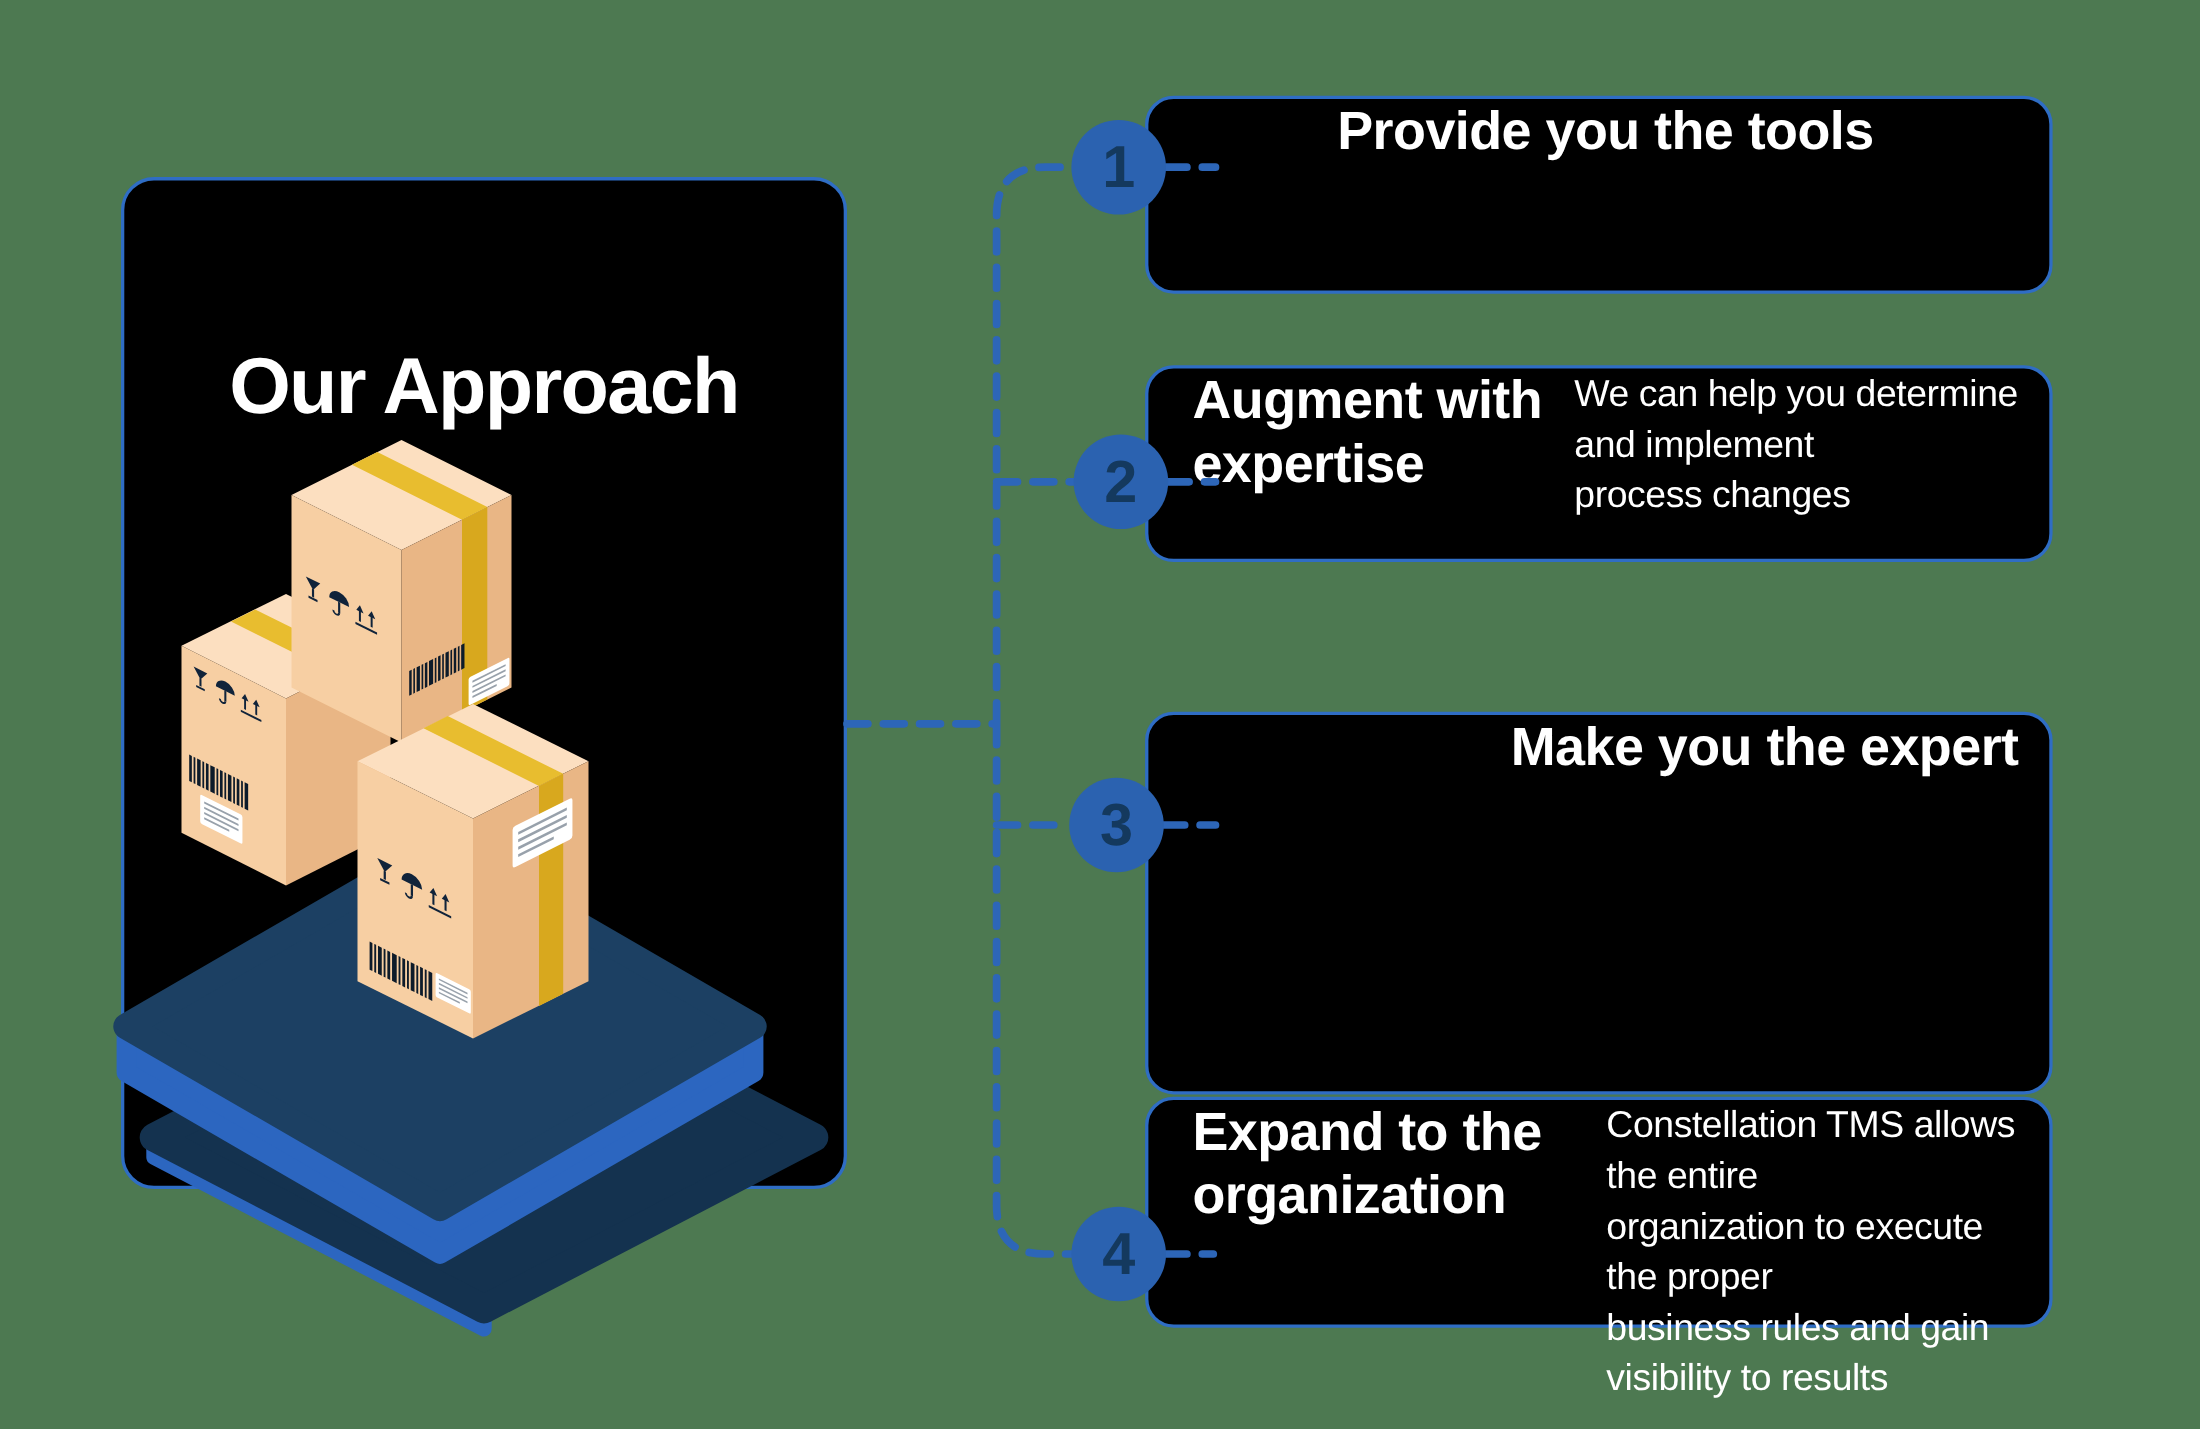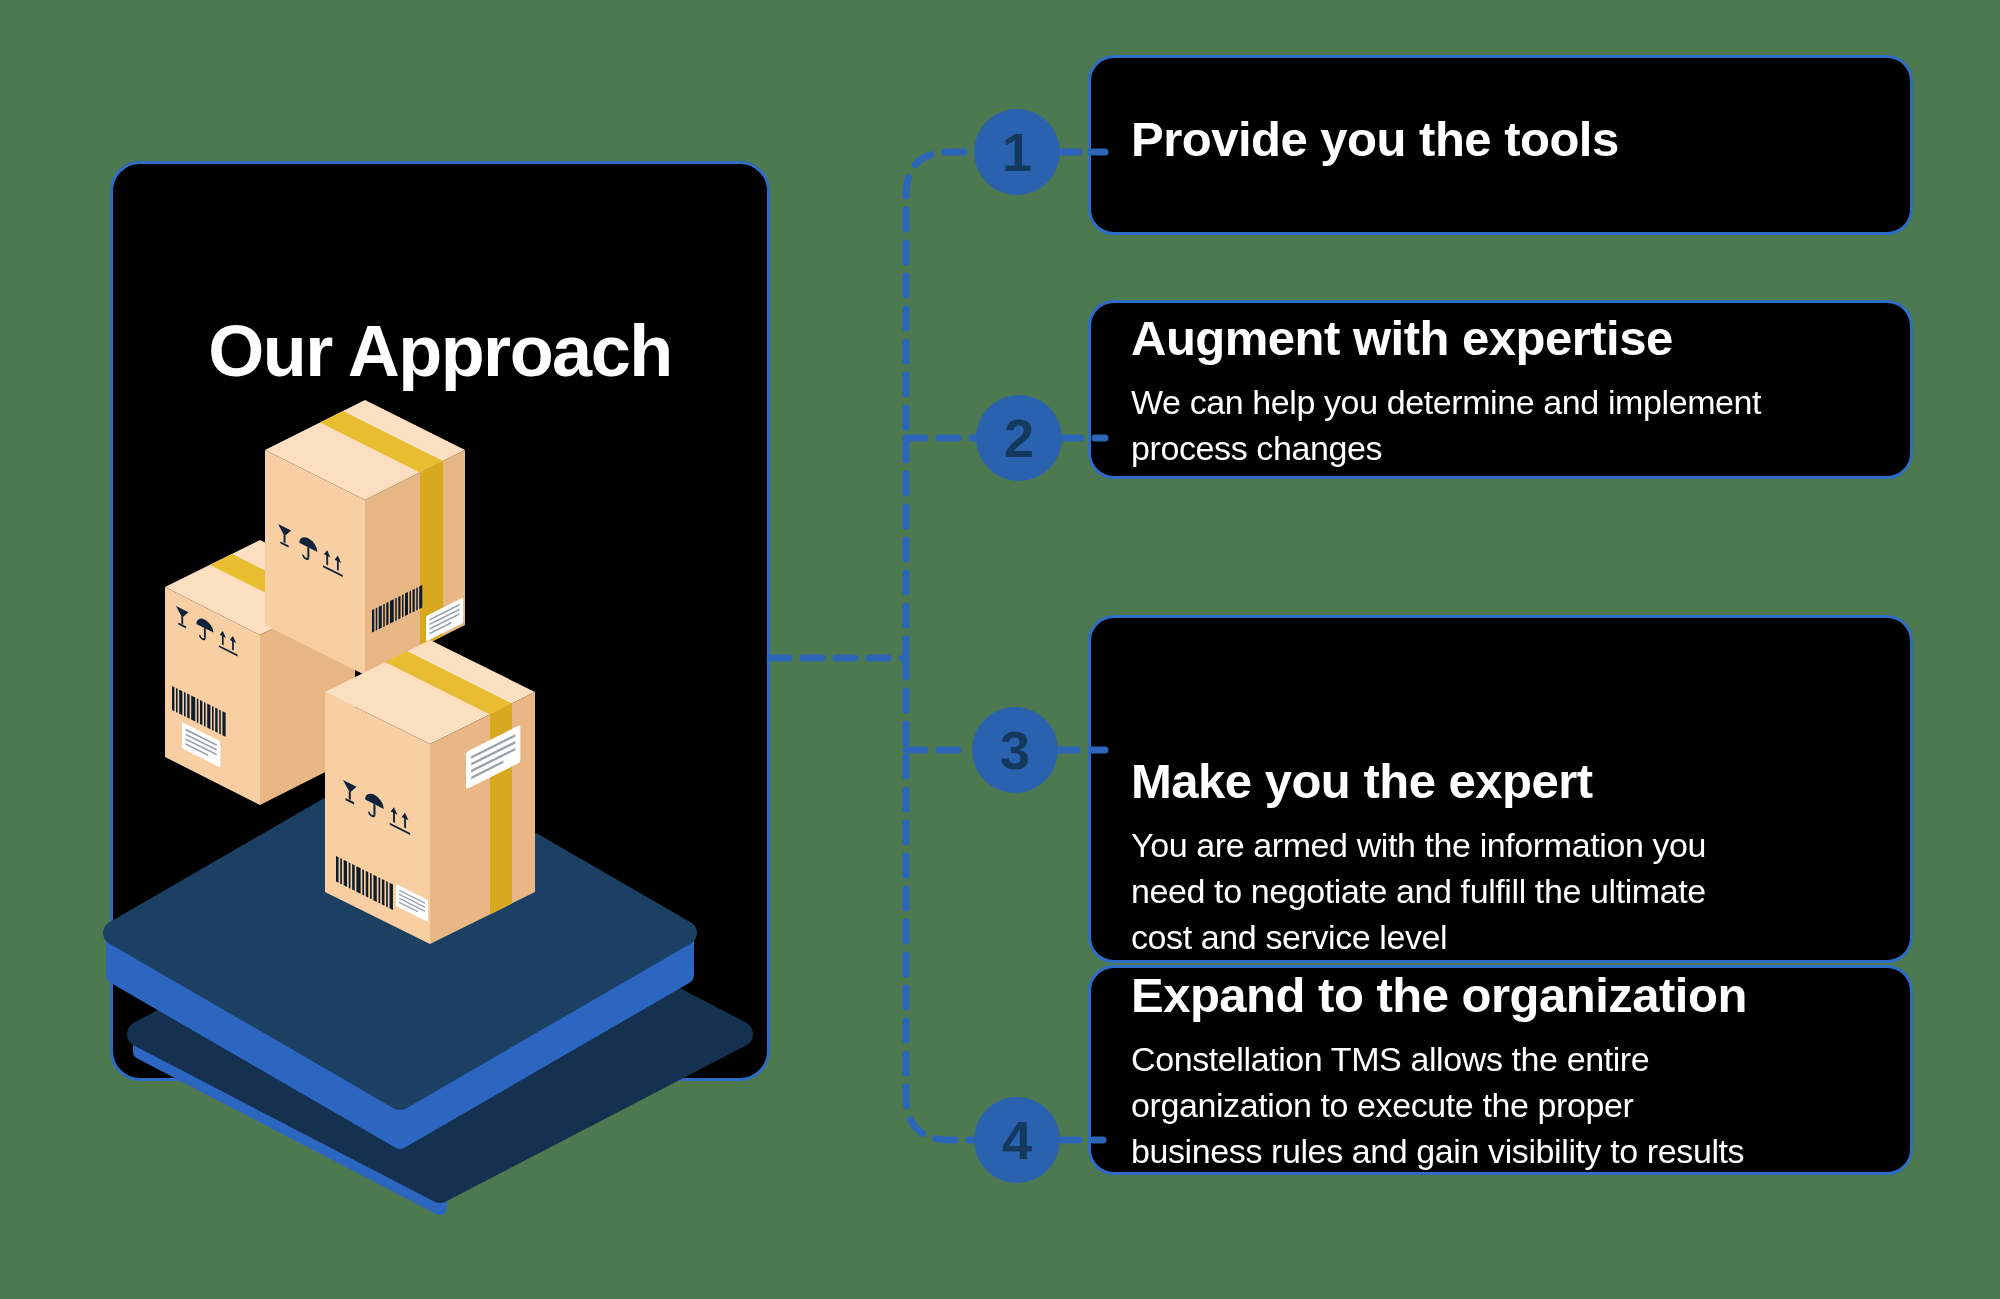--- a/index.html
+++ b/index.html
@@ -15,23 +15,23 @@
     box-sizing:border-box;z-index:1;
   }
   .left-card{
     left:110px;top:161px;width:660px;height:920px;border-radius:30px;
   }
   .left-title{
     margin-top:146px;text-align:center;color:#fff;
     font-size:72px;font-weight:700;letter-spacing:-1.5px;
   }
   .step-card{
-    left:1088px;width:825px;border-radius:26px;
-    display:flex;flex-direction:column;justify-content:center;
-    padding:0 28px 0 40px;color:#fff;
+    left:1041px;width:825px;border-radius:26px;
+    display:flex;justify-content:center;
+    padding:0 28px 0 40px;color:#fff;margin-top:32px;
   }
   .step-1{top:55px;height:180px;}
   .step-2{top:300px;height:179px;}
   .step-3{top:615px;height:348px;justify-content:flex-end;}
   .step-4{top:965px;height:210px;}
   .step-title{
     font-size:49px;font-weight:700;letter-spacing:-0.5px;line-height:58px;
     margin-bottom:12px;
   }
   .step-desc{
@@ -69,23 +69,20 @@
 <div class="card step-card step-1">
   <div class="step-title">Provide you the tools</div>
 </div>
 <div class="card step-card step-2">
   <div class="step-title">Augment with expertise</div>
   <div class="step-desc">We can help you determine and implement
 process changes</div>
 </div>
 <div class="card step-card step-3">
   <div class="step-title">Make you the expert</div>
-  <div class="step-desc">You are armed with the information you
-need to negotiate and fulfill the ultimate
-cost and service level</div>
 </div>
 <div class="card step-card step-4">
   <div class="step-title">Expand to the organization</div>
   <div class="step-desc">Constellation TMS allows the entire
 organization to execute the proper
 business rules and gain visibility to results</div>
 </div>
 
 <div class="num-circle nc-1">
     <span>1</span>

